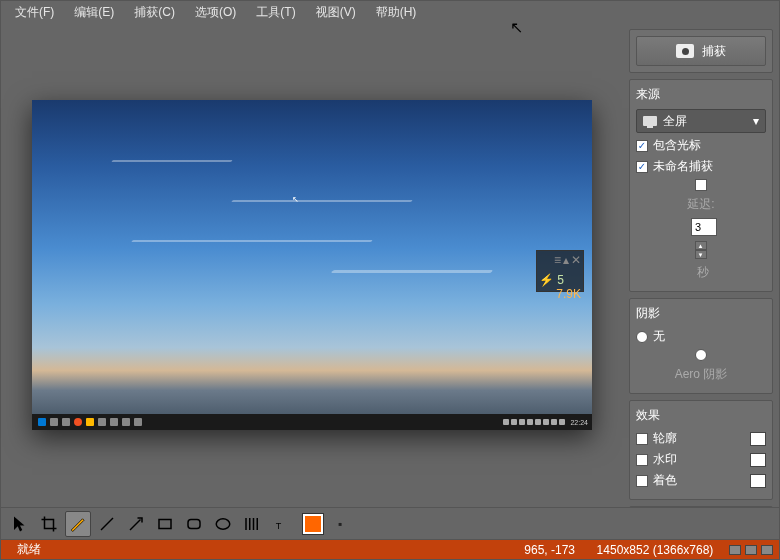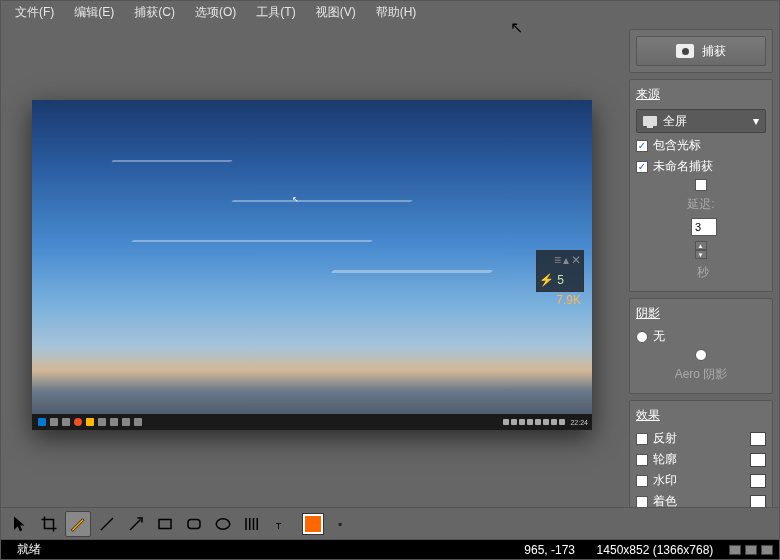--- a/index.html
+++ b/index.html
@@ -12,32 +12,32 @@
 .titlebar .winbtn { width: 45px; height: 28px; display: flex; align-items: center; justify-content: center; color: #000; }
 .menubar { height: 22px; background: #666; display: flex; align-items: center; padding: 0 4px; }
 .menubar .menuitem { color: #e5e5e5; padding: 3px 10px; cursor: default; }
 .body { flex: 1; display: flex; background: #666; min-height: 0; }
 .canvas-area { flex: 1; display: flex; align-items: center; justify-content: center; padding: 20px 10px; min-width: 0; }
 .screenshot { width: 560px; height: 330px; background: linear-gradient(to bottom, #1a3a6e 0%, #2a5ca0 20%, #4a8cd0 45%, #7ab0dd 62%, #a8c4d8 75%, #d4b896 82%, #6b7a8a 88%, #3a4a5a 100%); box-shadow: 0 8px 25px rgba(0,0,0,0.6); position: relative; overflow: hidden; }
 .cloud { position: absolute; background: rgba(255,255,255,0.35); border-radius: 2px; transform: skewX(-40deg); }
 .widget { position: absolute; right: 8px; top: 150px; width: 48px; height: 42px; background: rgba(30,40,50,0.85); border: 1px solid #333; font-size: 7px; color: #ffb74d; padding: 2px; }
 .widget .wtop { display:flex; justify-content:flex-end; gap:2px; color:#888; font-size:7px; }
 .widget .wline { color:#c5e1a5; margin-top:6px; }
-.widget .wval { color:#ffb74d; margin-top:6px; text-align:right; }
+.widget .wval { color:#ffb74d; text-align:right; }
 .taskbar { position: absolute; bottom: 0; left: 0; right: 0; height: 16px; background: #1a1a1a; display: flex; align-items: center; padding: 0 4px; }
 .taskbar .tb-ico { width: 8px; height: 8px; margin: 0 2px; background: #888; border-radius: 1px; }
 .taskbar .tb-ico.win { background: #0078d4; }
 .taskbar .tb-ico.edge { background: #f25022; border-radius:50%; }
 .taskbar .tb-ico.folder { background: #ffb900; }
 .taskbar .tb-spacer { flex: 1; }
 .taskbar .tb-time { color: #ccc; font-size: 7px; margin-left: 4px; }
 .tray-ico { width:6px; height:6px; margin:0 1px; background:#aaa; border-radius:1px; }
 .right-panel { width: 156px; background: #666; display: flex; flex-direction: column; gap: 6px; padding: 6px; overflow-y: auto; }
 .panel-group { background: #6f6f6f; border: 1px solid #555; border-radius: 2px; padding: 6px; }
-.panel-group .group-title { color: #fff; font-size: 12px; margin-bottom: 6px; text-decoration: underline; }
+.panel-group .group-title { color: #fff; font-size: 12px; margin-bottom: 6px; }
 .capture-btn { width: 100%; height: 30px; background: linear-gradient(#7a7a7a,#6a6a6a); border: 1px solid #555; color: #fff; display: flex; align-items: center; justify-content: center; gap: 8px; border-radius: 2px; }
 .capture-btn .cam-icon { width: 18px; height: 14px; background: #eee; border-radius: 2px; position: relative; display:flex; align-items:center; justify-content:center; }
 .capture-btn .cam-icon::after { content:""; width:7px; height:7px; border-radius:50%; background:#444; }
 .src-select { width: 100%; height: 24px; background: #5a5a5a; border: 1px solid #444; color: #fff; display: flex; align-items: center; padding: 0 6px; gap: 6px; border-radius: 2px; }
 .src-select .mon-icon { width: 14px; height: 10px; background: #ddd; border-radius: 1px; position:relative; }
 .src-select .mon-icon::after{content:""; position:absolute; bottom:-2px; left:4px; width:6px; height:2px; background:#ddd;}
 .src-select .arrow { margin-left: auto; }
 .chk-row, .rad-row { display: flex; align-items: center; gap: 5px; color: #fff; margin: 4px 0; position:relative; }
 .chk-row.disabled, .rad-row.disabled { color: #aaa; flex-direction: column; }
 .chk { width: 12px; height: 12px; background: #fff; border: 1px solid #555; display: flex; align-items: center; justify-content: center; }
@@ -49,21 +49,21 @@
 .spin-arrows div{width:12px;height:9px;background:#777;border:1px solid #555;font-size:7px;color:#fff;display:flex;align-items:center;justify-content:center;}
 .color-swatch { width: 16px; height: 14px; background: #fff; border: 1px solid #444; margin-left: auto; }
 .big-btn { width: 100%; height: 28px; background: linear-gradient(#7a7a7a,#6a6a6a); border: 1px solid #555; color: #fff; display: flex; align-items: center; gap: 8px; padding: 0 8px; border-radius: 2px; }
 .big-btn .ico { width: 16px; height: 14px; background: #ddd; border-radius: 1px; }
 .toolbar { height: 32px; background: #666; border-top: 1px solid #555; display: flex; align-items: center; padding: 0 6px; gap: 3px; }
 .tool { width: 26px; height: 26px; display: flex; align-items: center; justify-content: center; color: #000; border-radius: 2px; }
 .tool.active { background: #888; border: 1px solid #444; }
 .tool svg { width: 18px; height: 18px; }
 .color-pick { width: 20px; height: 20px; background: #ff6600; border: 2px solid #fff; outline: 1px solid #333; margin-left: 6px; }
 .more-dot { width:20px; height:20px; display:flex; align-items:center; justify-content:center; color:#222; margin-left:4px; }
-.statusbar { height: 20px; background: #000000; border-top: 1px solid #555; display: flex; align-items: center; color: #fff; font-size: 11px; padding: 0 6px; }
+.statusbar { height: 20px; background: #c2410c; border-top: 1px solid #555; display: flex; align-items: center; color: #fff; font-size: 11px; padding: 0 6px; }
 .statusbar .sb-cell { padding: 0 10px; }
 .statusbar .sb-spacer { flex: 1; }
 .sb-ico { width:12px; height:10px; background:#888; border:1px solid #444; margin-left:4px; }
 .cursor { position: absolute; top: 18px; left: 510px; pointer-events: none; font-size: 16px; color:#000; }
 </style>
 </head>
 <body>
 
 <div class="window">
   <div class="cursor">↖</div>
@@ -165,25 +165,20 @@
         <div class="rad-row disabled">
           <span class="rad"></span>
           <span>Aero 阴影</span>
         </div>
       </div>
 
       <div class="panel-group">
         <div class="group-title">效果</div>
         <div class="chk-row">
           <span class="chk"></span>
-          <span>反射</span>
-          <span class="color-swatch"></span>
-        </div>
-        <div class="chk-row">
-          <span class="chk"></span>
           <span>轮廓</span>
           <span class="color-swatch"></span>
         </div>
         <div class="chk-row">
           <span class="chk"></span>
           <span>水印</span>
           <span class="color-swatch"></span>
         </div>
         <div class="chk-row">
           <span class="chk"></span>

